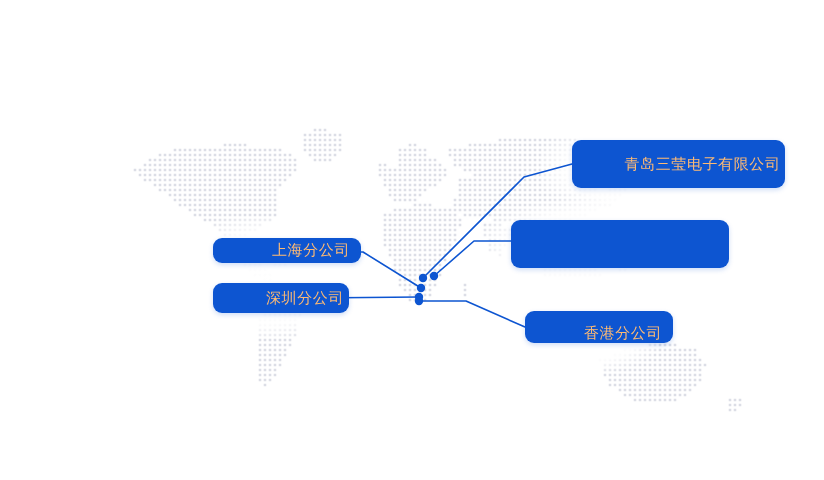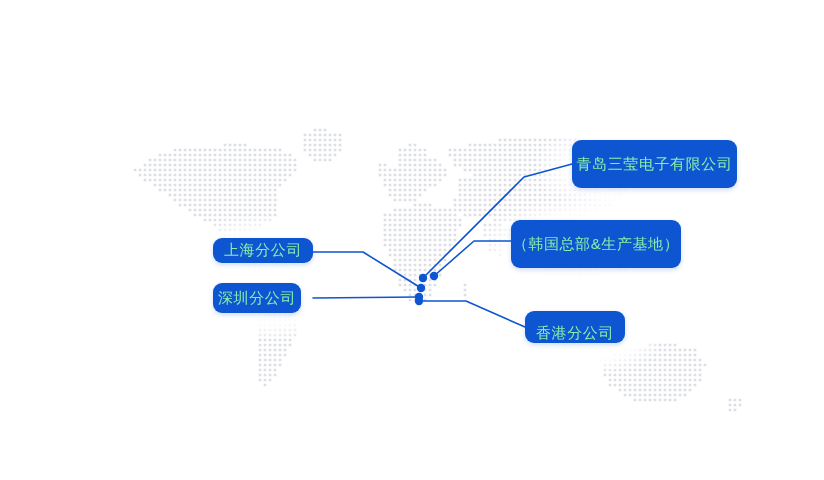--- a/index.html
+++ b/index.html
@@ -16,31 +16,32 @@
   #map-canvas{position:absolute;left:0;top:0;width:824px;height:480px;}
 
   
   .glow{position:absolute;border-radius:40px;background:radial-gradient(ellipse at center, rgba(255,255,255,0.96) 0%, rgba(255,255,255,0.90) 55%, rgba(255,255,255,0) 78%);pointer-events:none;}
 
   #connectors{position:absolute;left:0;top:0;width:824px;height:480px;}
 
   .label{
     position:absolute;
     background:#0d55d1;
-    color:#86efac;
+    color:#fdba74;
     border-radius:9px;
     display:flex;
     flex-direction:column;
     align-items:center;
     justify-content:center;
     text-align:center;
     line-height:1.34;
     letter-spacing:0.6px;
     box-shadow:0 2px 5px rgba(13,85,209,0.20);
     white-space:nowrap;
+    padding-left:48px;
   }
   .label .ln{display:block;}
 
   
   #label-qingdao{left:572px;top:140px;width:165px;height:48px;font-size:15px;}
   #label-korea{left:511px;top:220px;width:170px;height:48px;font-size:15px;}
   
   #label-shanghai{left:213px;top:238px;width:100px;height:30px;font-size:15px;}
   #label-shenzhen{left:213px;top:283px;width:100px;height:30px;font-size:15px;}
   #label-hongkong{left:525px;top:311px;width:100px;height:32px;font-size:15px;}
@@ -70,21 +71,20 @@
       <circle cx="421" cy="288" r="4.2" fill="#0d55d1"></circle>
       <circle cx="419" cy="297" r="4.2" fill="#0d55d1"></circle>
       <circle cx="419" cy="301" r="4.2" fill="#0d55d1"></circle>
     </svg>
 
   <div class="label" id="label-qingdao" style="left: 572px; top: 140px; width: 165px; height: 48px; background: rgb(13, 85, 209);">
     <span class="ln">青岛三莹电子有限公司</span>
   </div>
 
   <div class="label" id="label-korea" style="left: 511px; top: 220px; width: 170px; height: 48px; background: rgb(13, 85, 209);">
-    <span class="ln">（韩国总部&amp;生产基地）</span>
   </div>
 
   <div class="label" id="label-shanghai" style="left: 213px; top: 238px; width: 100px; height: 25px; background: rgb(13, 85, 209);">
     <span class="ln">上海分公司</span>
   </div>
 
   <div class="label" id="label-shenzhen" style="left: 213px; top: 283px; width: 88px; height: 30px; background: rgb(13, 85, 209);">
     <span class="ln">深圳分公司</span>
   </div>
 

